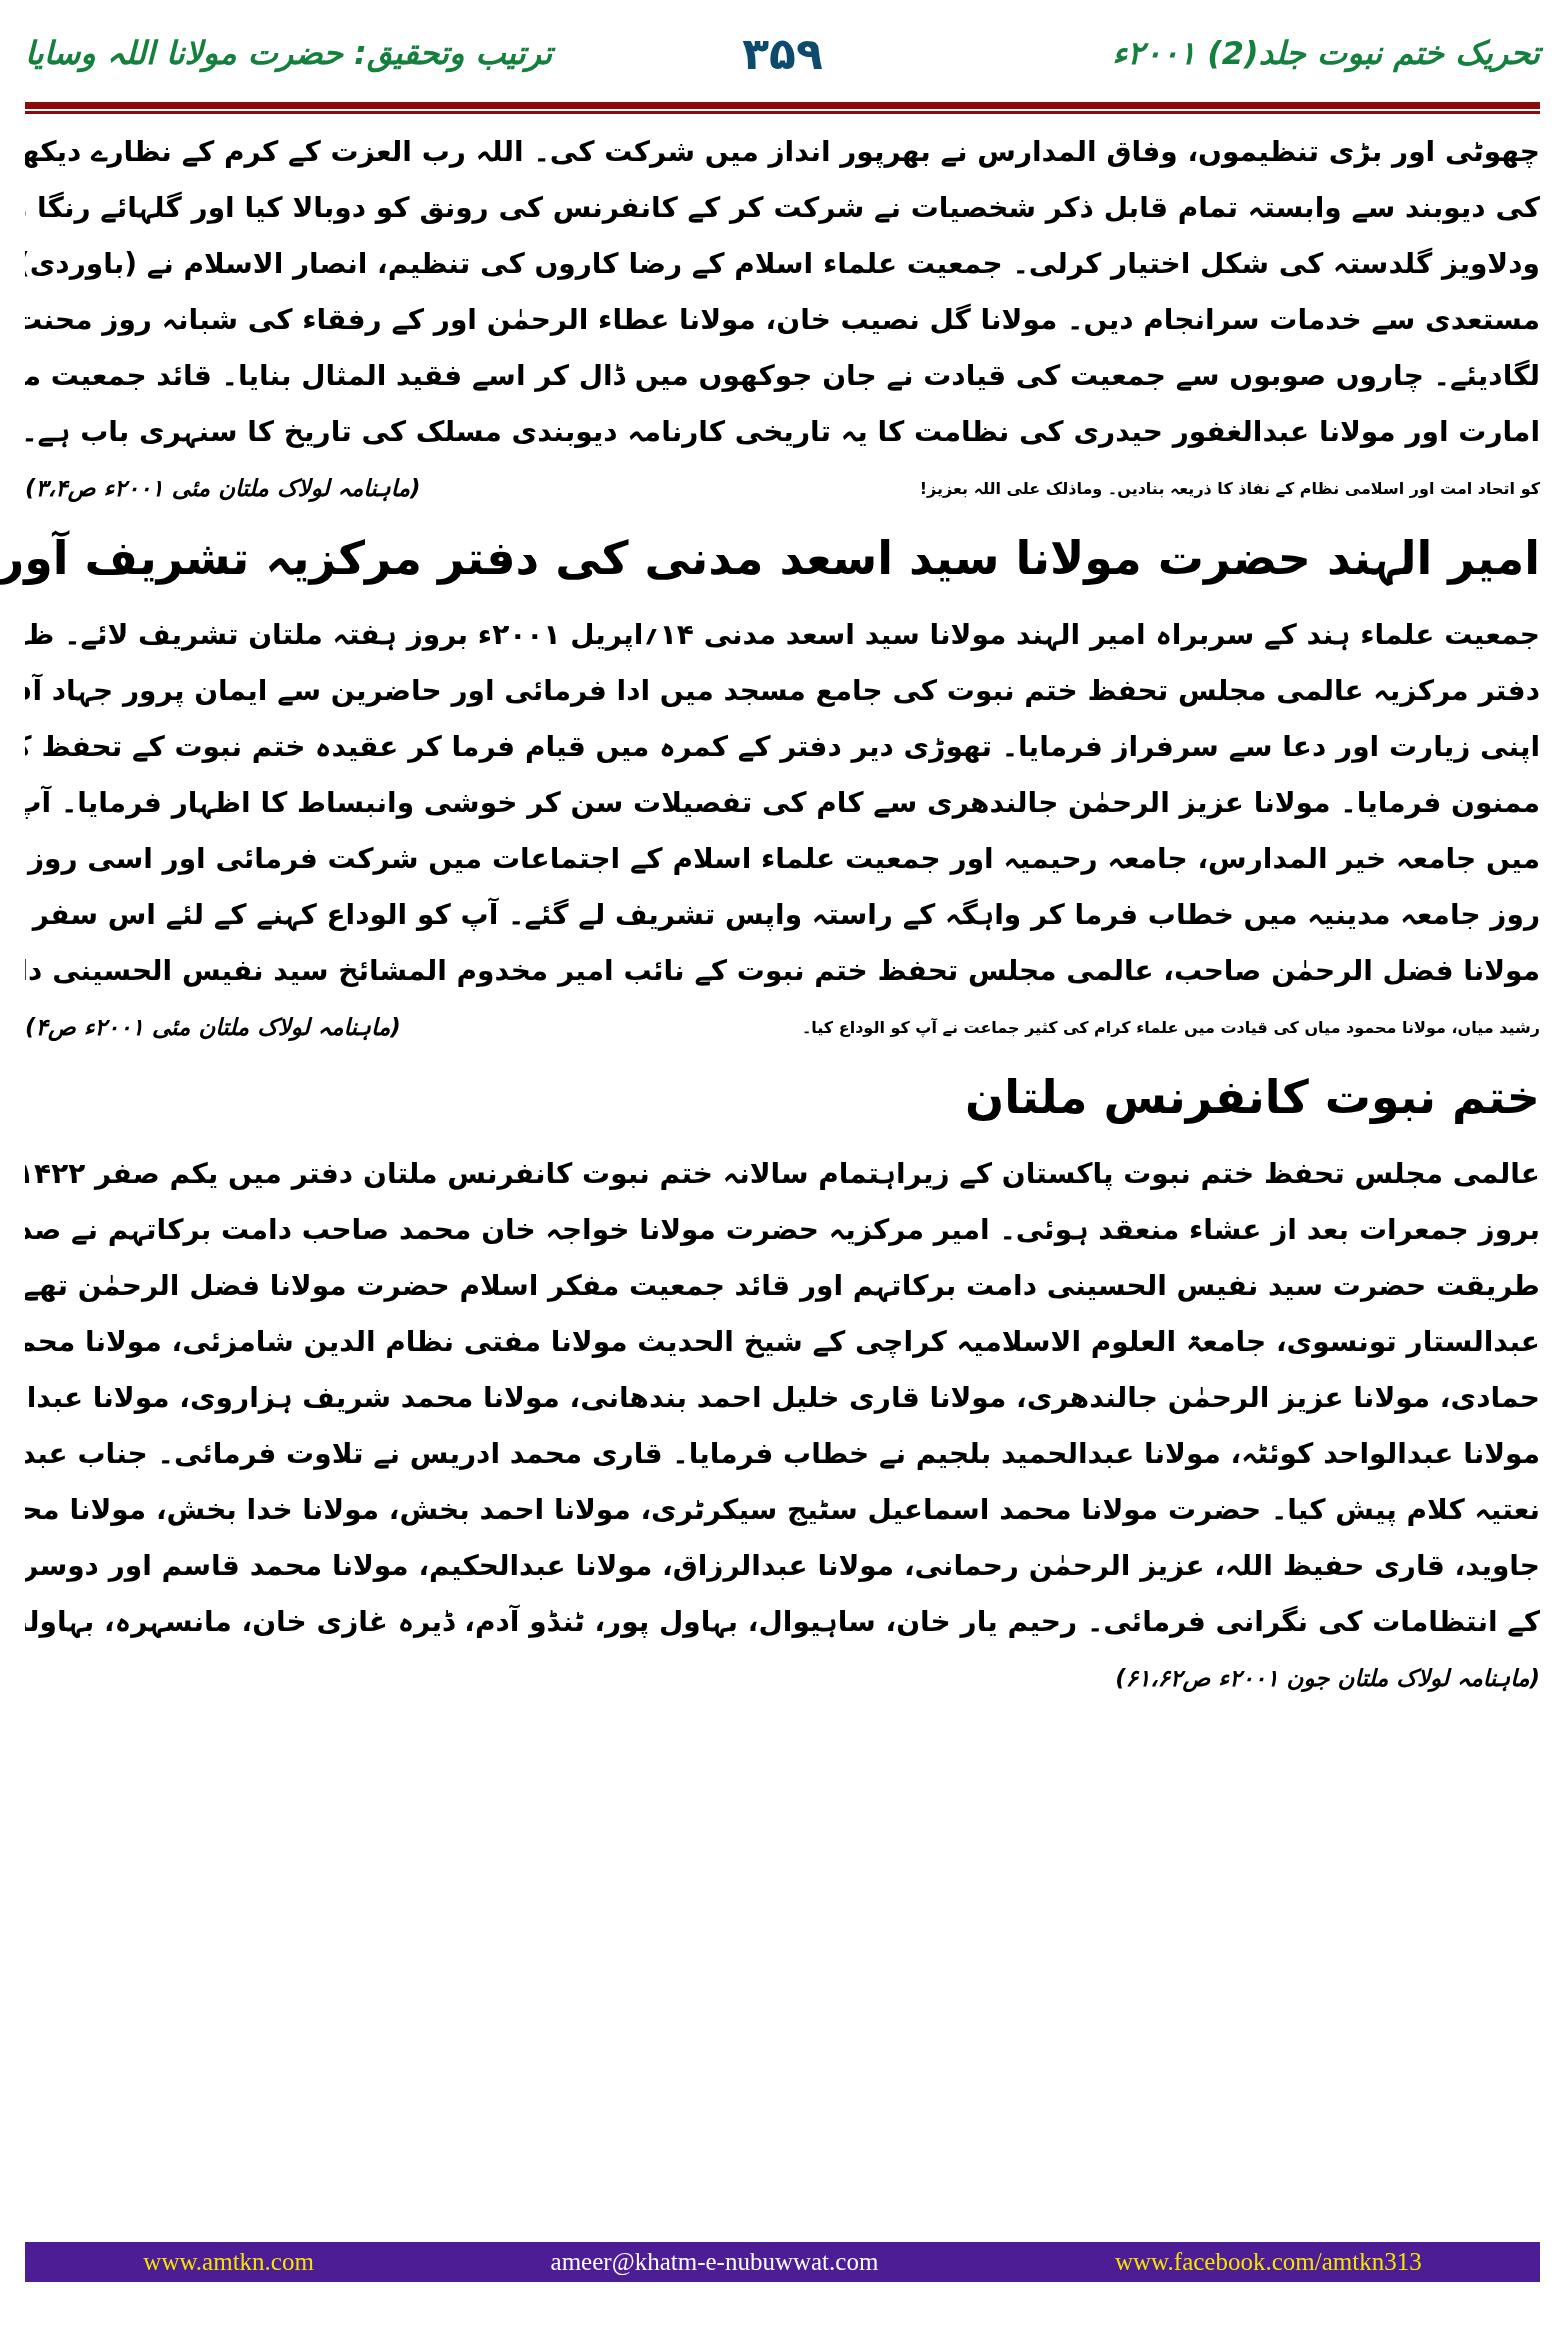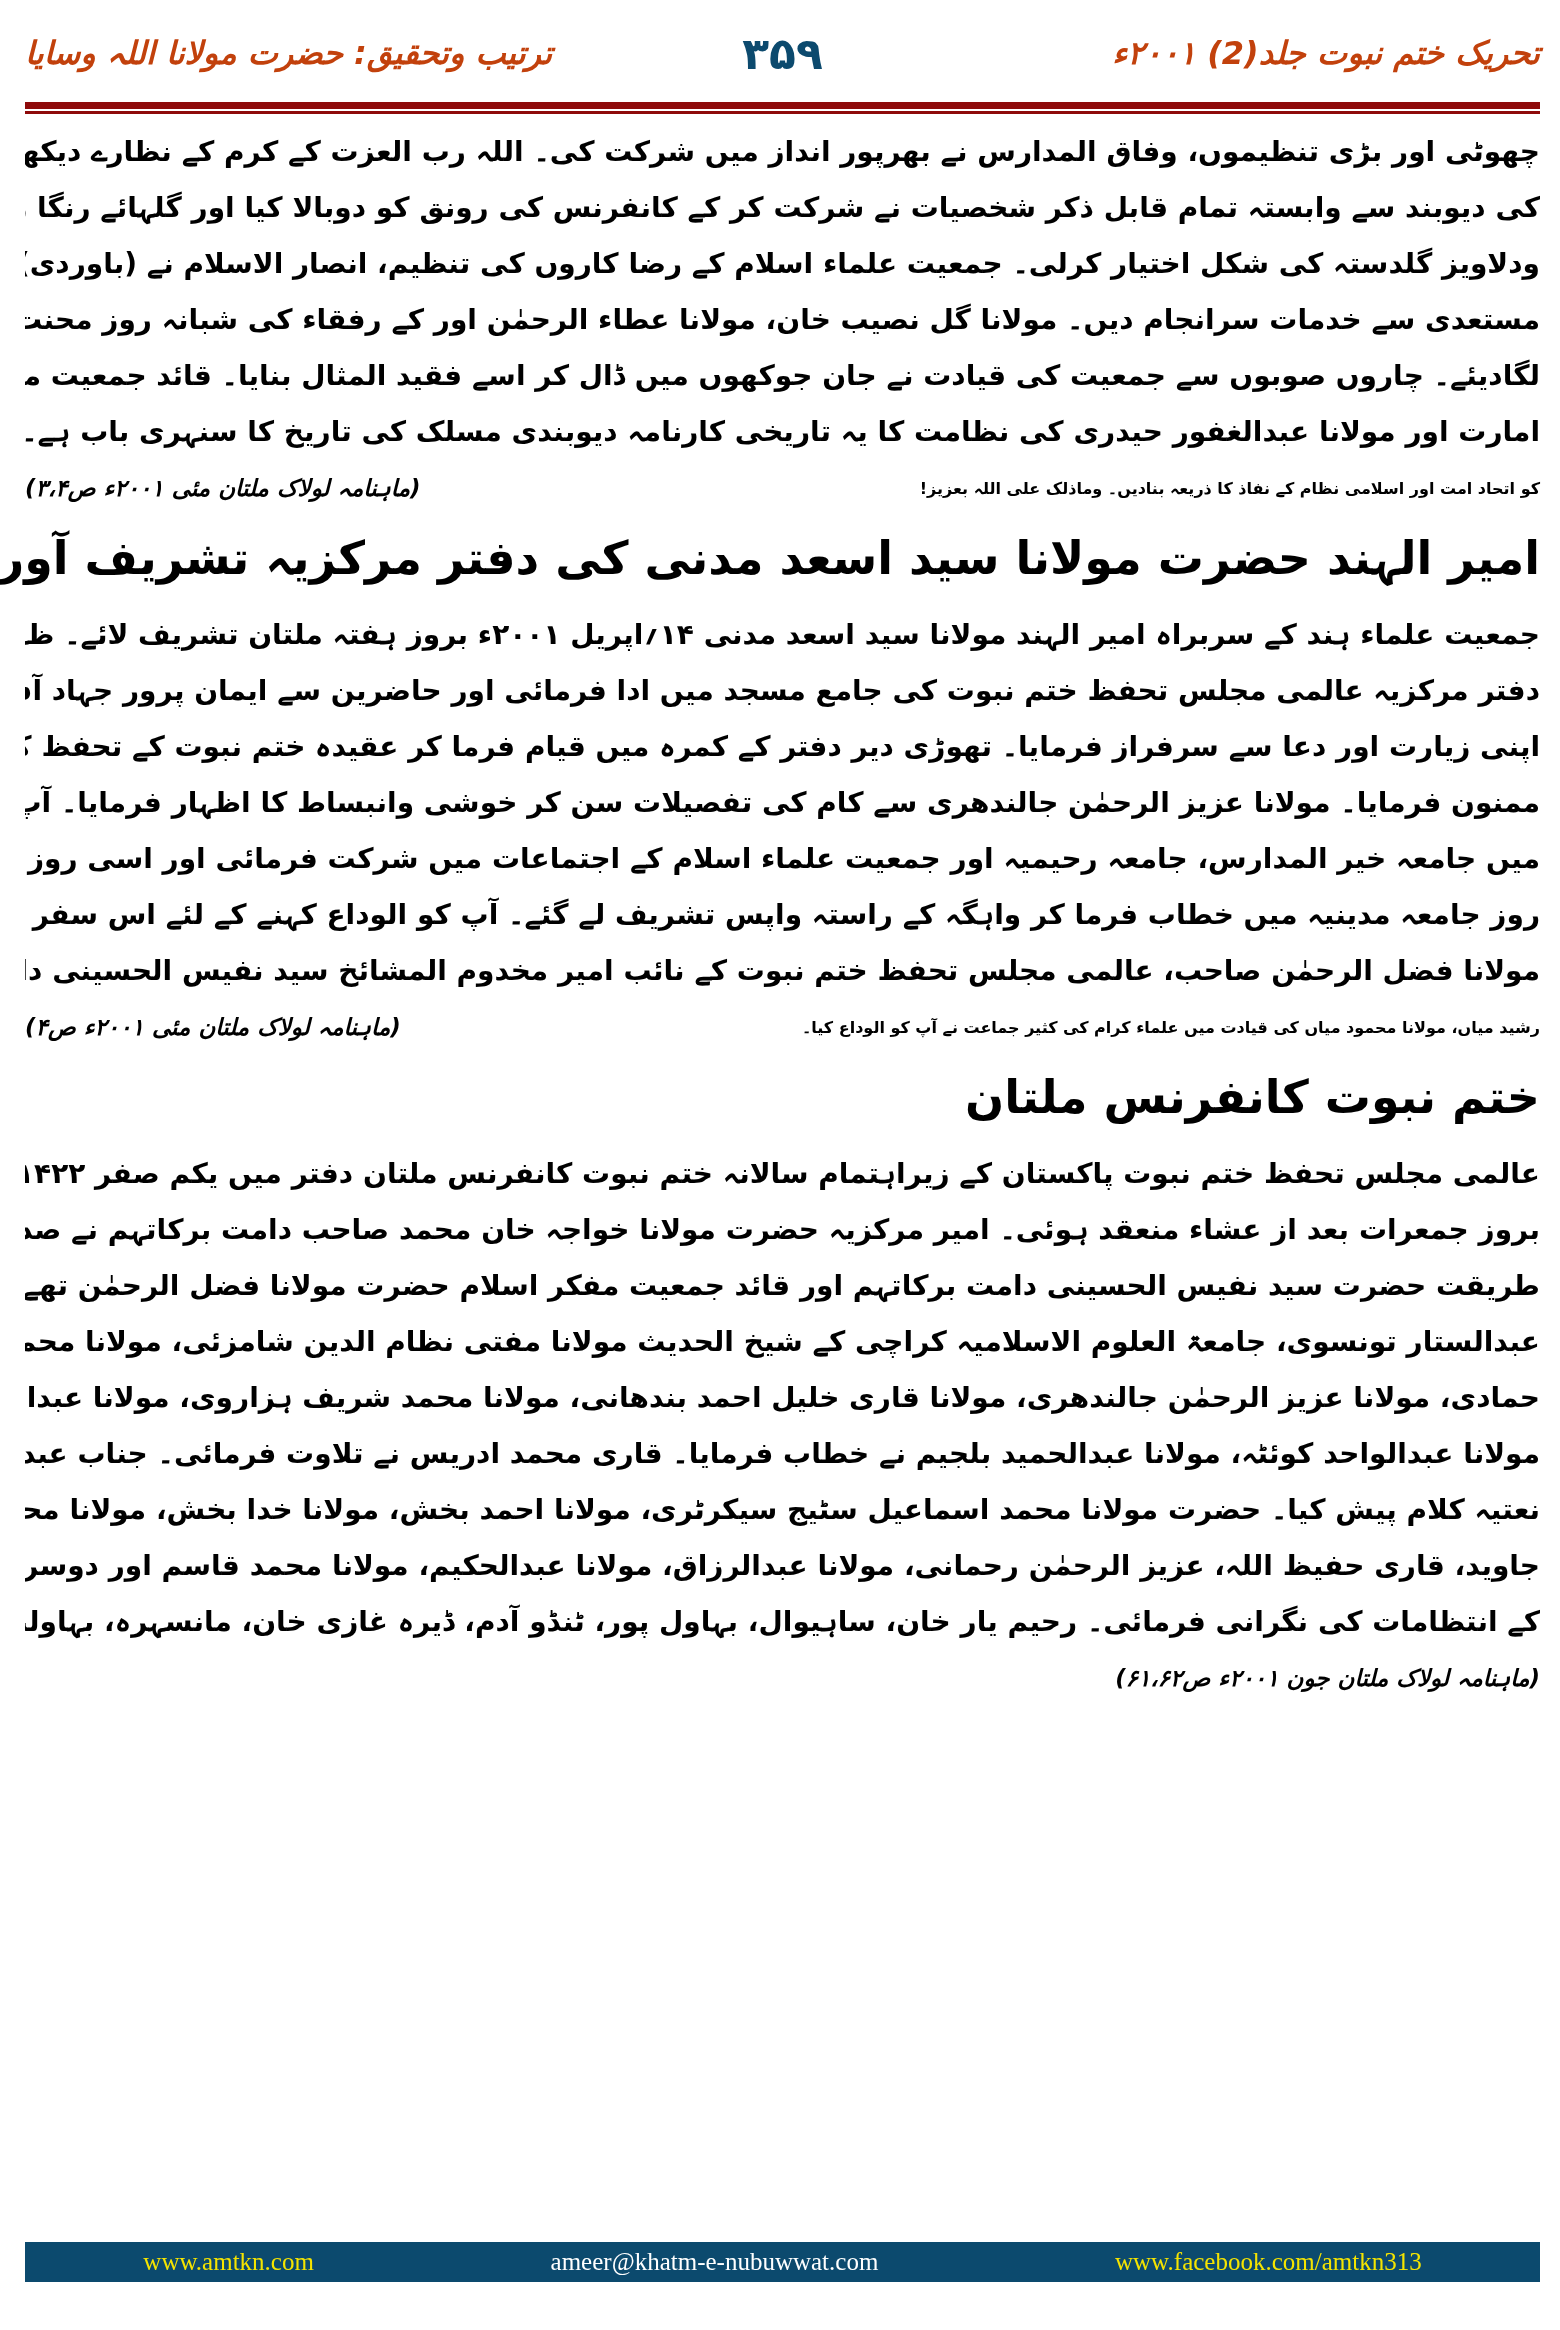--- a/index.html
+++ b/index.html
@@ -1,39 +1,39 @@
 <!DOCTYPE html>
 <html style="font-size:13.4px"><head>
 <meta charset="utf-8">
 <style>
   html, body { margin: 0; padding: 0; background: #ffffff; }
   body { width: 1560px; height: 2330px; position: relative; overflow: hidden;
          font-family: "DejaVu Sans", sans-serif; color: #000; }
   .header { position: absolute; left: 25px; right: 20px; top: 23.5px; height: 59px; }
-  .hdr-text { position: absolute; top: 0; color: #c2410c; font-size: 32px; font-weight: bold;
+  .hdr-text { position: absolute; top: 0; color: #15803d; font-size: 32px; font-weight: bold;
               font-style: italic; direction: rtl; white-space: nowrap; line-height: 59px; }
   .hdr-right { right: 0; }
   .hdr-left { left: 0; }
   .hdr-page { position: absolute; left: 50%; transform: translateX(-50%); top: 0;
               color: #0c4a6e; font-size: 44px; font-weight: bold; line-height: 59px; }
   .rule-thick { position: absolute; left: 25px; right: 20px; top: 102px; height: 6.7px; background: #8e0a0a; }
   .rule-thin { position: absolute; left: 25px; right: 20px; top: 111px; height: 2.5px; background: #8e0a0a; }
 
   .content { position: absolute; left: 25px; right: 20px; top: 124px; direction: rtl; }
   .para-line { display: block; font-size: 28px; font-weight: bold; line-height: 56px; height: 56px;
                text-align: justify; text-align-last: justify; white-space: nowrap; overflow: hidden; }
   .last-row { display: flex; flex-direction: row; justify-content: space-between; align-items: center;
               height: 56px; }
   .last-row .para-tail { font-size: 16px; font-weight: bold; white-space: nowrap; }
   .last-row .citation { font-size: 23px; font-weight: bold; font-style: italic; white-space: nowrap;
                         direction: rtl; }
   .section-heading { font-size: 46px; font-weight: bold; line-height: 84px; height: 91px;
                      text-align: right; white-space: nowrap; }
 
-  .footer { position: absolute; left: 25px; right: 20px; top: 2242px; height: 40px; background: #0c4a6e;
+  .footer { position: absolute; left: 25px; right: 20px; top: 2242px; height: 40px; background: #4c1d95;
             display: flex; align-items: center; justify-content: space-around;
             font-family: "Liberation Serif", serif; font-size: 25px; }
   .footer .link { text-decoration: none; }
 </style>
 </head>
 <body>
 
 <div class="header">
   <span class="hdr-text hdr-right">تحریک ختم نبوت جلد(2) ۲۰۰۱ء</span>
   <span class="hdr-page">۳۵۹</span>

